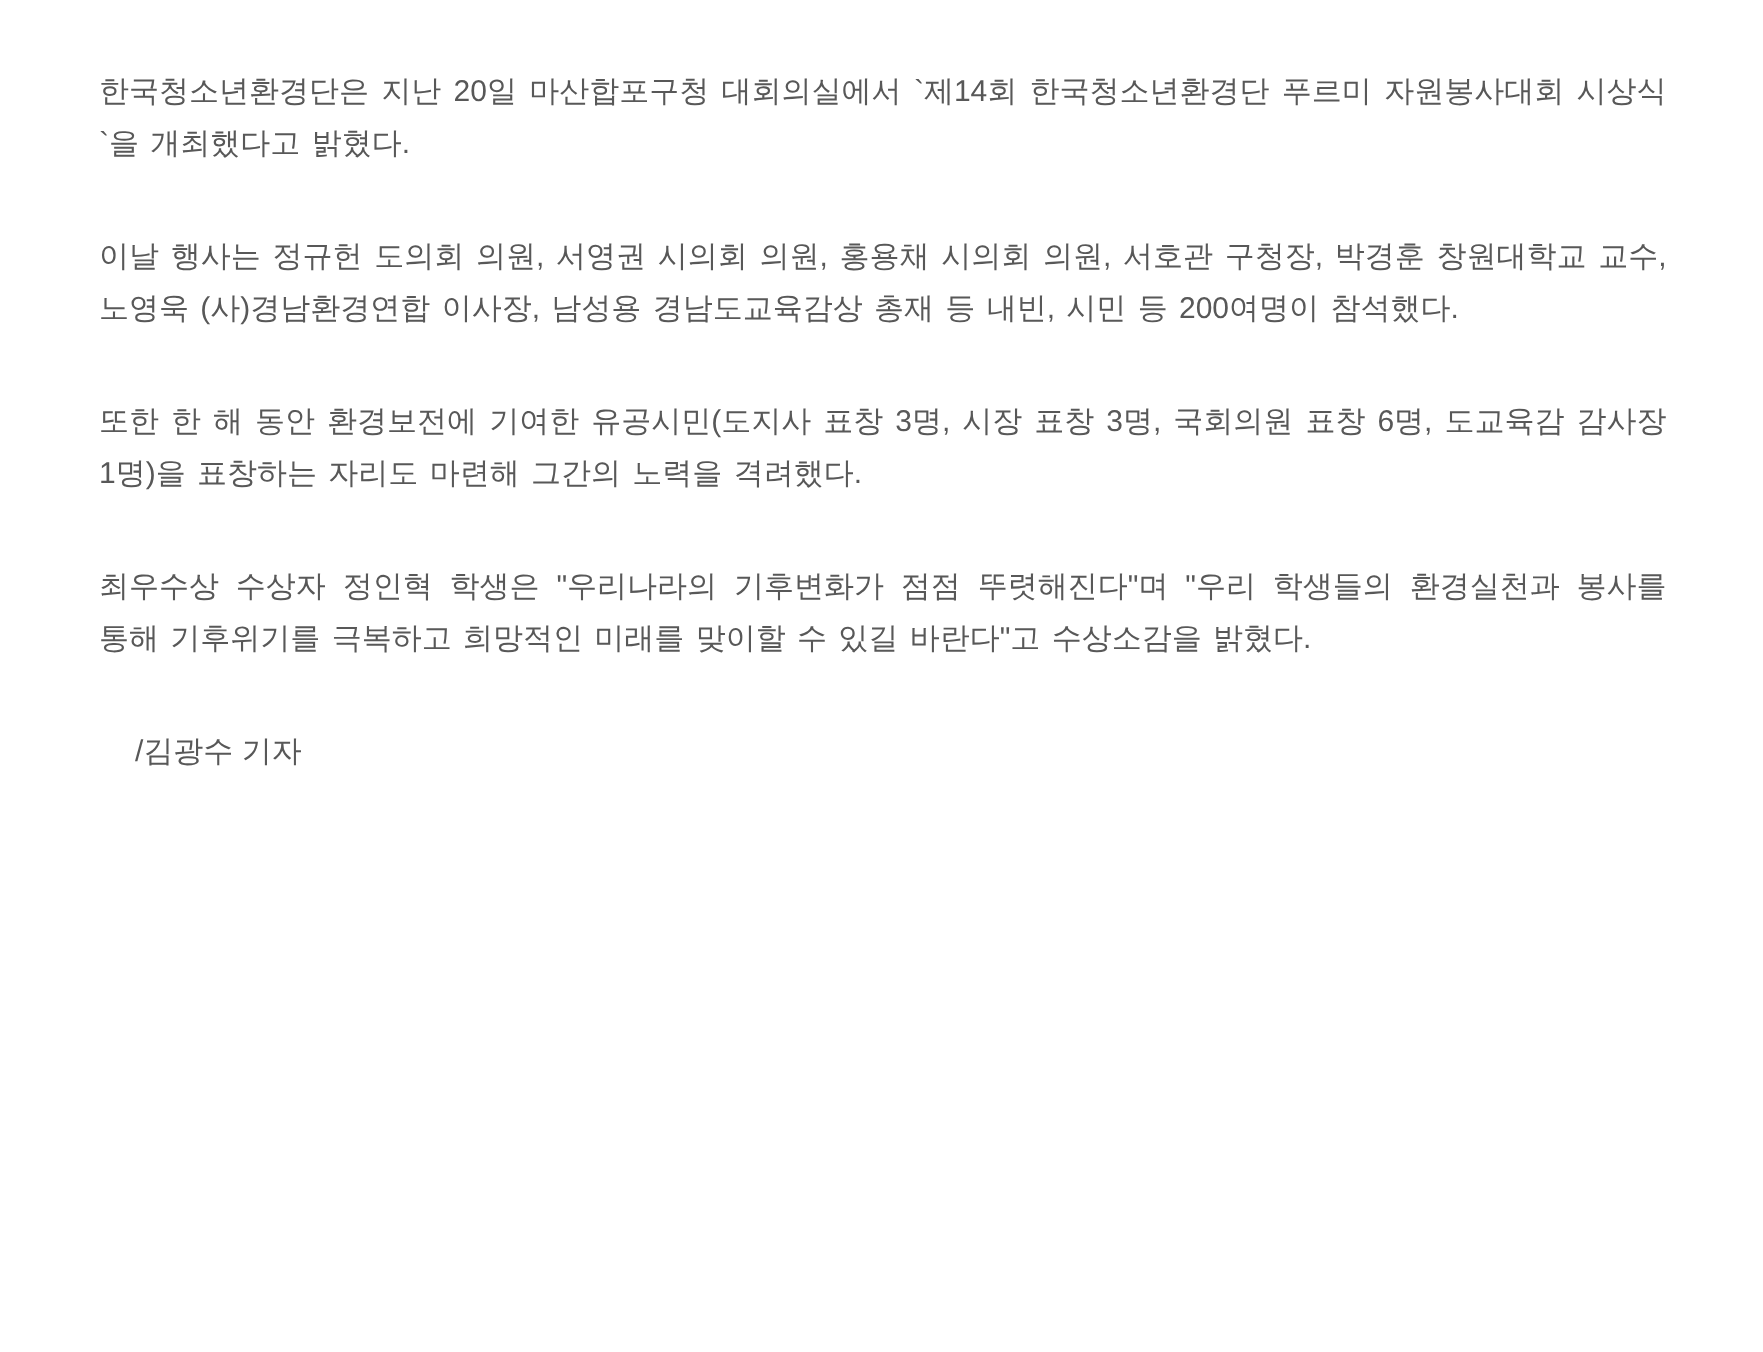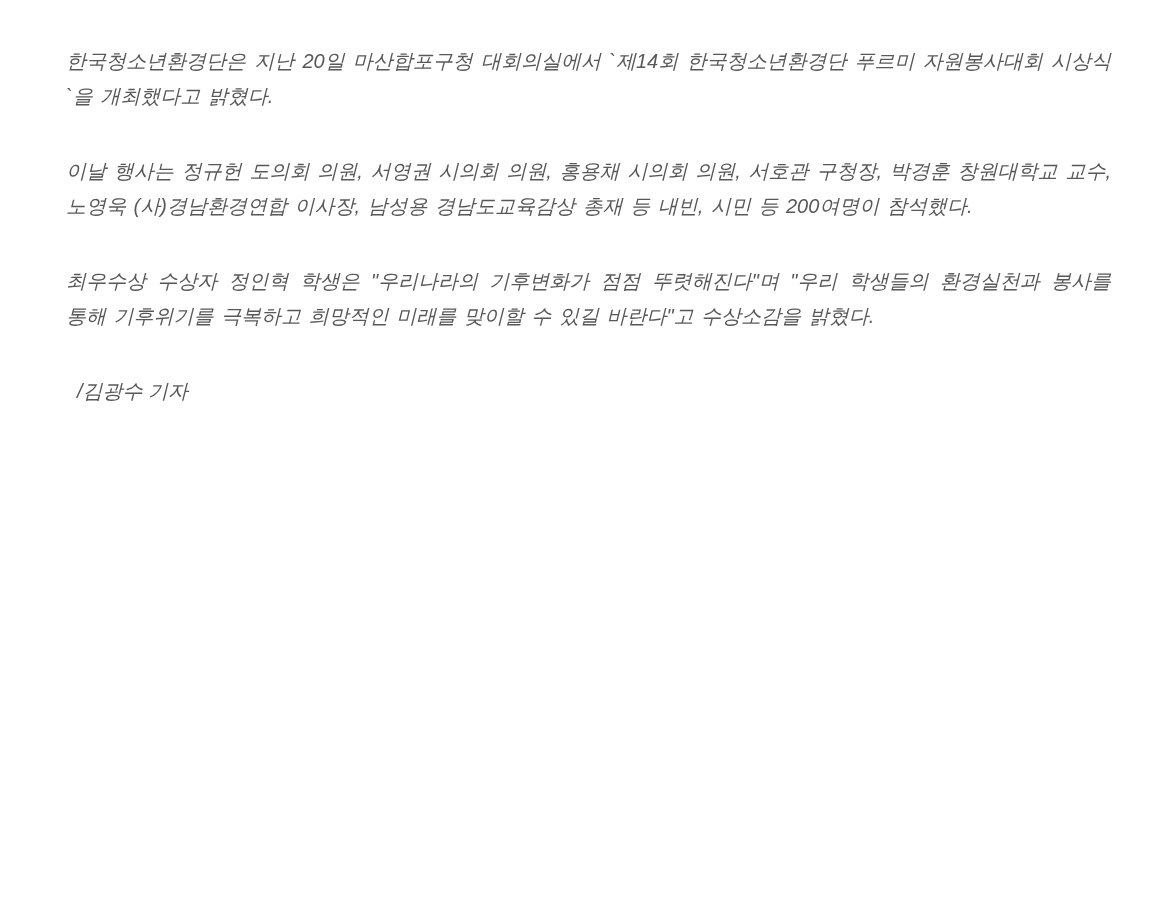--- a/index.html
+++ b/index.html
@@ -10,42 +10,42 @@
   body {
     width: 1175px;
     height: 901px;
     overflow: hidden;
     font-family: "Liberation Sans", "DejaVu Sans", sans-serif;
   }
   .article-body {
     box-sizing: border-box;
     width: 1175px;
     padding: 44px 64px 0 66px;
-    font-style: italic;
   }
   .article-paragraph {
     margin: 0 0 40px 0;
     font-size: 20px;
     line-height: 35px;
     color: #585858;
     text-align: justify;
     word-spacing: 2px;
     word-break: keep-all;
     overflow-wrap: break-word;
   }
   .article-byline {
-    margin: 3px;
+    margin: 16px;
     padding-left: 8px;
     font-size: 20px;
     line-height: 35px;
     color: #585858;
     text-align: left;
   }
 </style>
 </head>
 <body>
 
 <div class="article-body">
   <p class="article-paragraph">한국청소년환경단은 지난 20일 마산합포구청 대회의실에서 `제14회 한국청소년환경단 푸르미 자원봉사대회 시상식`을 개최했다고 밝혔다.</p>
   <p class="article-paragraph">이날 행사는 정규헌 도의회 의원, 서영권 시의회 의원, 홍용채 시의회 의원, 서호관 구청장, 박경훈 창원대학교 교수, 노영욱 (사)경남환경연합 이사장, 남성용 경남도교육감상 총재 등 내빈, 시민 등 200여명이 참석했다.</p>
+  <p class="article-paragraph">또한 한 해 동안 환경보전에 기여한 유공시민(도지사 표창 3명, 시장 표창 3명, 국회의원 표창 6명, 도교육감 감사장 1명)을 표창하는 자리도 마련해 그간의 노력을 격려했다.</p>
   <p class="article-paragraph">최우수상 수상자 정인혁 학생은 "우리나라의 기후변화가 점점 뚜렷해진다"며 "우리 학생들의 환경실천과 봉사를 통해 기후위기를 극복하고 희망적인 미래를 맞이할 수 있길 바란다"고 수상소감을 밝혔다.</p>
   <p class="article-byline">/김광수 기자</p>
 </div>
 
 </body></html>

